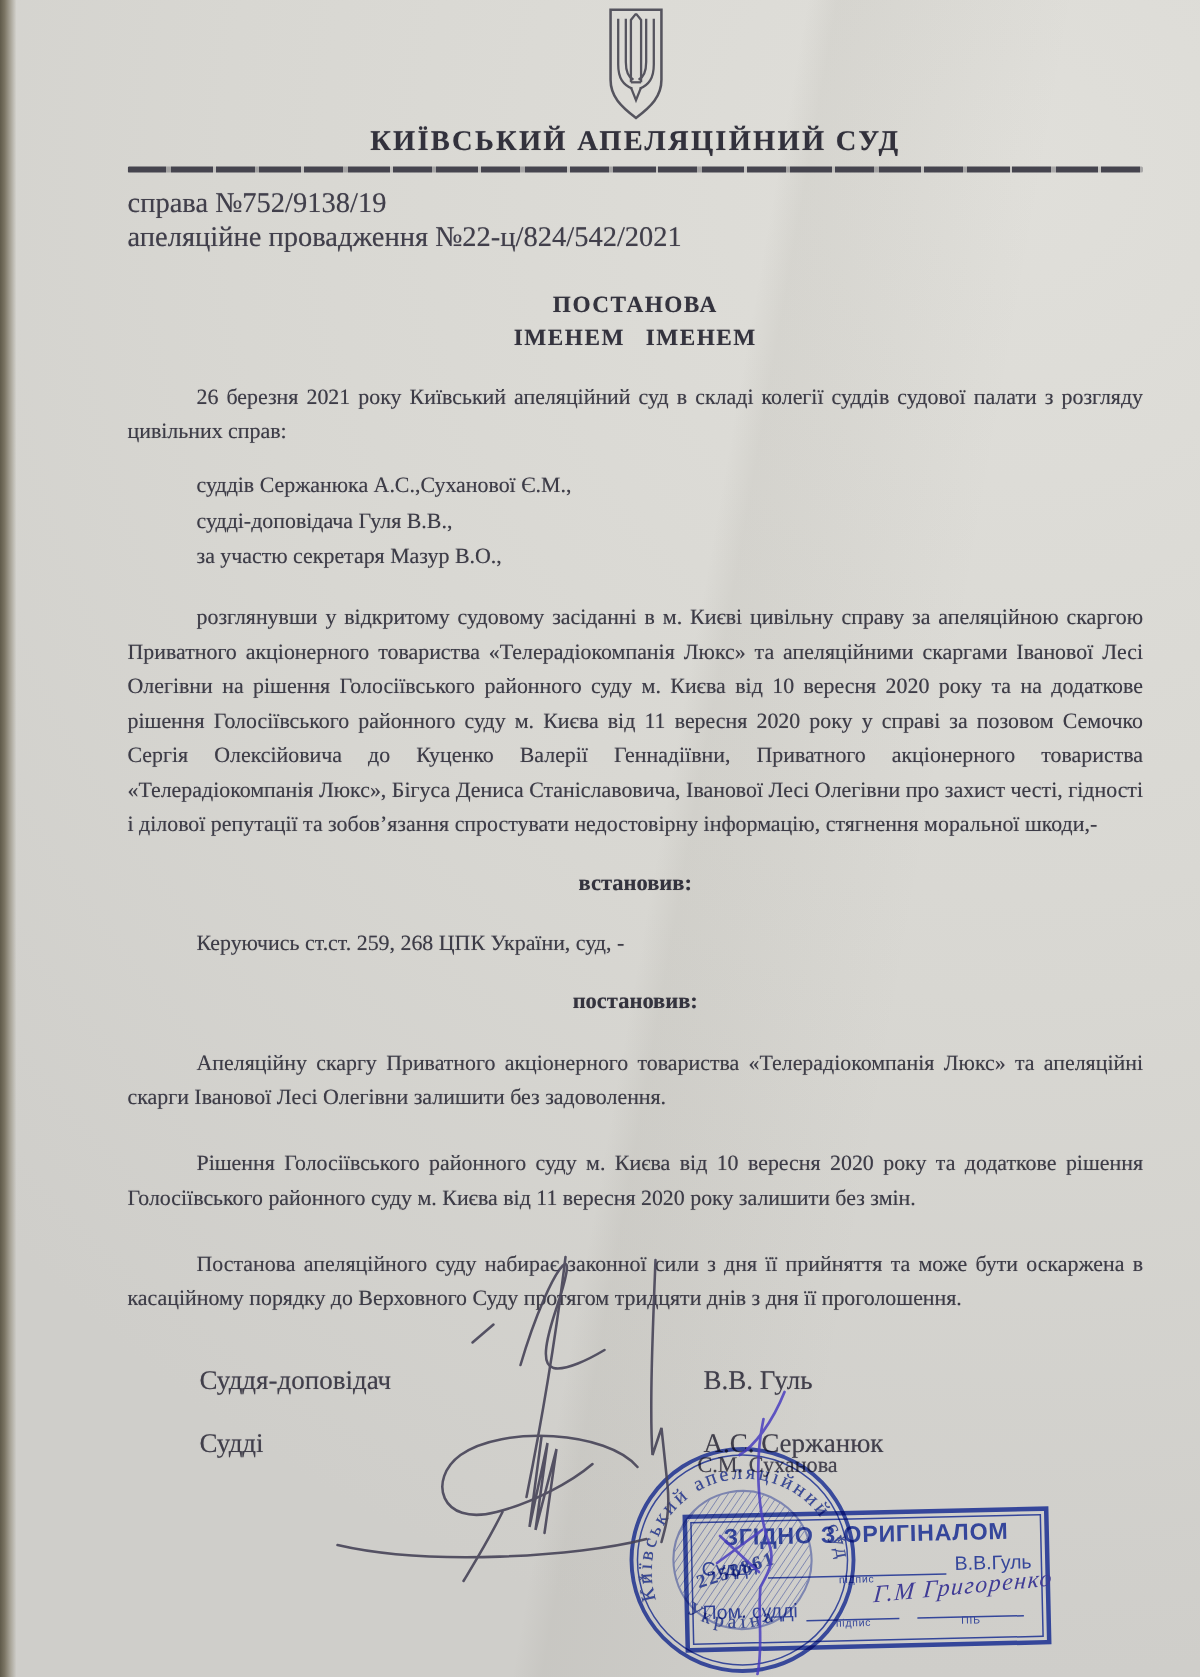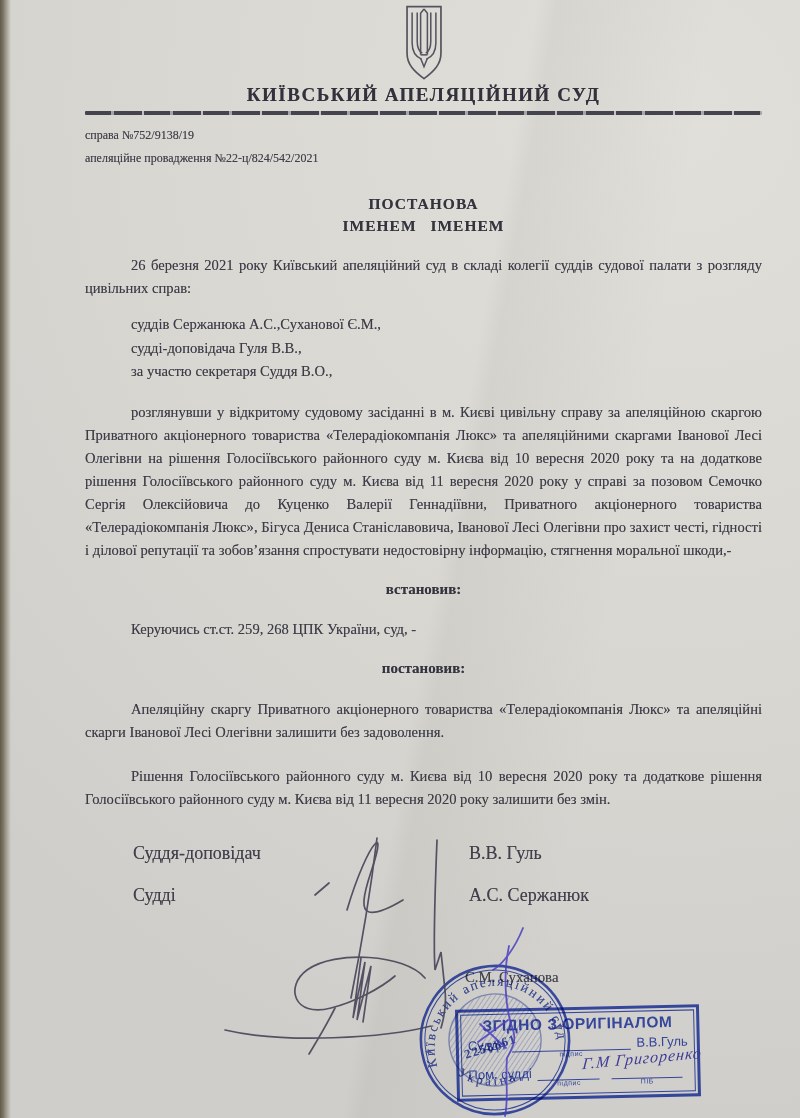--- a/index.html
+++ b/index.html
@@ -23,21 +23,21 @@
   .court-title{
     text-align:center;font-weight:bold;font-size:19px;letter-spacing:1.5px;
     color:#32313c;margin-top:2px;
   }
   .divider{
     margin-top:5px;height:4px;border-radius:1px;
     background:
       repeating-linear-gradient(90deg,#45444e 0 26px,rgba(69,68,78,.35) 26px 29px,#45444e 29px 57px,rgba(69,68,78,.15) 57px 59px);
   }
   .case-info{display:flex;justify-content:space-between;margin-top:9px;
-    font-size:12px;line-height:23px;color:#413f4b;}
+    font-size:19px;line-height:23px;color:#413f4b;}
   .doc-title{margin-top:23px;text-align:center;font-weight:bold;color:#34333e;
     font-size:15.5px;line-height:22px;letter-spacing:1px;}
   .doc-title .l2{word-spacing:9px;}
   .par{font-size:14.6px;line-height:23px;text-align:justify;text-indent:46px;}
   .intro{margin-top:17px;}
   .panel{margin-top:13px;margin-left:46px;font-size:14.6px;line-height:23.5px;}
   .facts{margin-top:17px;}
   .sec-head{margin-top:19px;text-align:center;font-weight:bold;font-size:15px;color:#34333e;}
   .keruyuchys{margin-top:20px;text-align:left;}
   .op{margin-top:21px;}
@@ -109,33 +109,34 @@
   <div class="doc-title">
     <div>ПОСТАНОВА</div>
     <div class="l2">ІМЕНЕМ  ІМЕНЕМ</div>
   </div>
 
   <div class="par intro">26 березня 2021 року Київський апеляційний суд в складі колегії суддів судової палати з розгляду цивільних справ:</div>
 
   <div class="panel">
     <div>суддів  Сержанюка А.С.,Суханової Є.М.,</div>
     <div>судді-доповідача Гуля В.В.,</div>
-    <div>за участю секретаря  Суддя В.О.,</div>
+    <div>за участю секретаря  Мазур В.О.,</div>
   </div>
 
   <div class="par facts">розглянувши у відкритому судовому засіданні в м. Києві цивільну справу за апеляційною скаргою Приватного акціонерного товариства «Телерадіокомпанія Люкс» та апеляційними скаргами Іванової Лесі Олегівни на рішення Голосіївського районного суду м. Києва від 10 вересня 2020 року та на додаткове рішення Голосіївського районного суду м. Києва від 11 вересня 2020 року у справі за позовом Семочко Сергія Олексійовича до Куценко Валерії Геннадіївни, Приватного акціонерного товариства «Телерадіокомпанія Люкс», Бігуса Дениса Станіславовича, Іванової Лесі Олегівни про захист честі, гідності і ділової репутації та зобов’язання спростувати недостовірну інформацію, стягнення моральної шкоди,-</div>
 
   <div class="sec-head">встановив:</div>
 
   <div class="par keruyuchys">Керуючись ст.ст. 259, 268 ЦПК України, суд, -</div>
 
   <div class="sec-head">постановив:</div>
 
   <div class="par op">Апеляційну скаргу Приватного акціонерного товариства «Телерадіокомпанія Люкс» та апеляційні скарги Іванової Лесі Олегівни  залишити без задоволення.</div>
   <div class="par op">Рішення Голосіївського районного суду м. Києва від 10 вересня 2020 року та додаткове рішення Голосіївського районного суду м. Києва від 11 вересня 2020 року залишити без змін.</div>
+  <div class="par op">Постанова апеляційного суду набирає законної сили з дня її прийняття та може бути оскаржена в касаційному порядку до Верховного Суду протягом тридцяти днів з дня її проголошення.</div>
 
   <div class="sig-section">
     <div class="sig-row sig-role r1">Суддя-доповідач</div>
     <div class="sig-row sig-name r1">В.В. Гуль</div>
     <div class="sig-row sig-role r2">Судді</div>
     <div class="sig-row sig-name r2">А.С. Сержанюк</div>
     <div class="suhanova">С.М. Суханова</div>
 
     <div class="round-seal">
       <svg viewBox="0 0 154 154" width="154" height="154">

